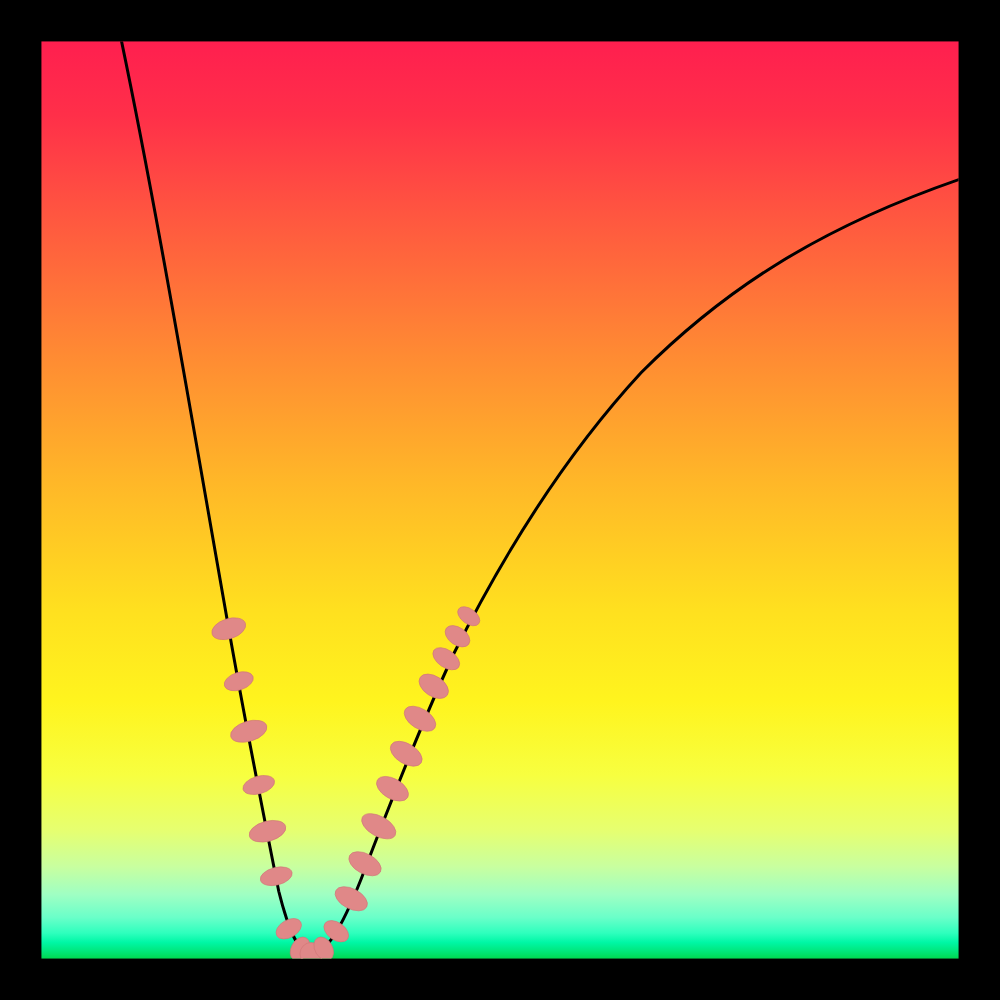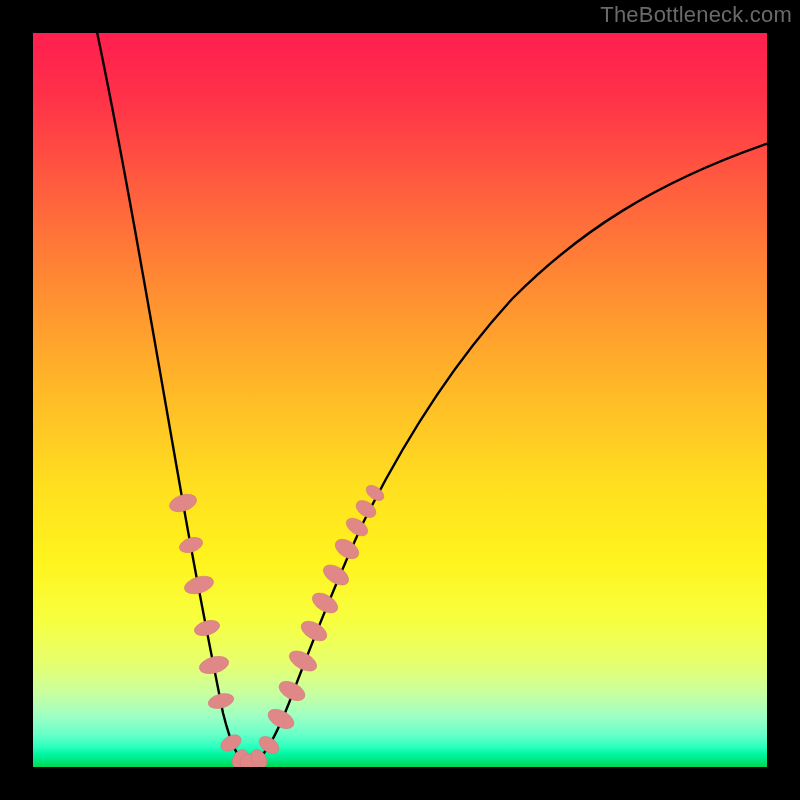--- a/index.html
+++ b/index.html
@@ -65,21 +65,20 @@
     fill: #e08888;
     stroke: #d07777;
     stroke-width: 0.5;
   }
 </style>
 </head>
 <body>
 
 <div class="frame">
 
-  <div class="watermark">TheBottleneck.com</div>
 
   <div class="plot-area">
     <div class="gradient-bg"></div>
 
     <svg class="curve" viewBox="0 0 734 734" preserveAspectRatio="none">
       <path fill="none" stroke="#000" stroke-width="2.4" d="M 60 -20 C 90 120, 120 300, 150 470 C 165 555, 178 620, 190 680 C 198 712, 206 730, 216 730 C 228 730, 240 710, 256 670 C 275 620, 300 555, 330 490 C 370 410, 420 330, 480 265 C 545 200, 620 150, 736 110"></path>
       <g id="markers">
           <ellipse cx="150" cy="470" rx="8" ry="14" class="marker" transform="rotate(72 150 470)"></ellipse>
           <ellipse cx="158" cy="512" rx="7" ry="12" class="marker" transform="rotate(72 158 512)"></ellipse>
           <ellipse cx="166" cy="552" rx="8" ry="15" class="marker" transform="rotate(73 166 552)"></ellipse>

